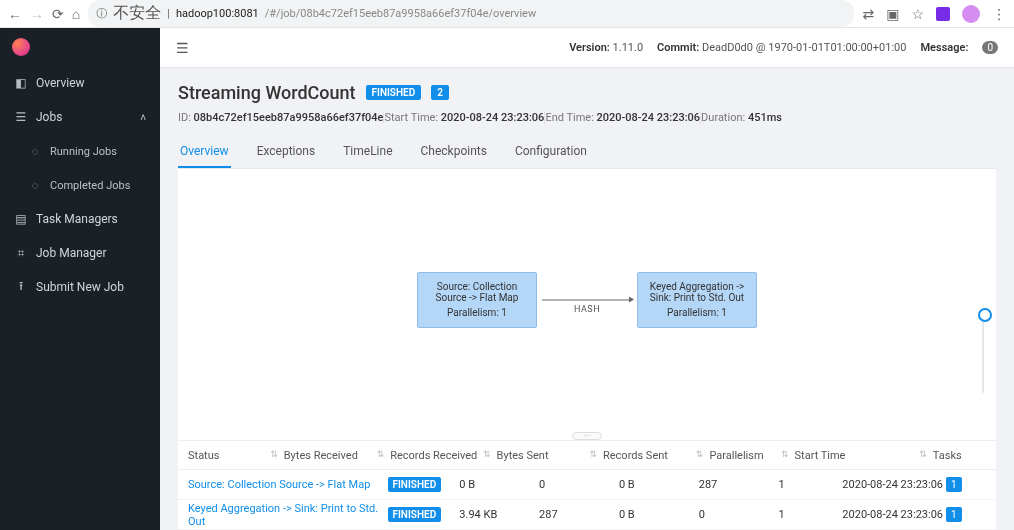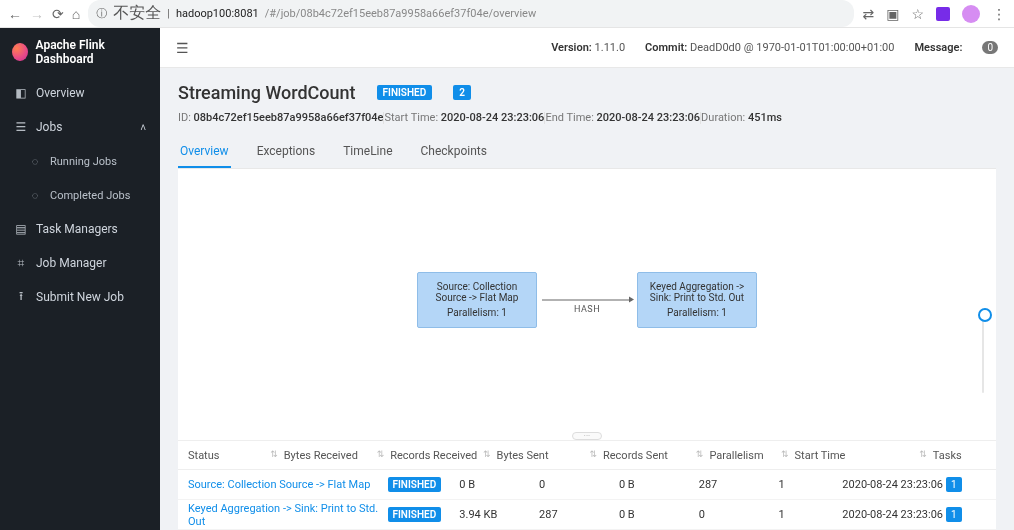--- a/index.html
+++ b/index.html
@@ -24,26 +24,26 @@
 .logo-img { width: 18px; height: 18px; border-radius: 50%; background: radial-gradient(circle at 30% 30%, #ff7f50, #e7488a 60%, #c42f8a); }
 .nav-item { display: flex; align-items: center; gap: 8px; padding: 10px 14px; color: #cfd5dd; cursor: pointer; }
 .nav-item .arrow { margin-left: auto; font-size: 10px; }
 .nav-item.sub { padding-left: 28px; font-size: 11px; color: #b9c0c9; }
 .nav-icon { width: 14px; height: 14px; display: inline-flex; align-items: center; justify-content: center; opacity: .85; }
 
 .main { flex: 1; background: #f0f2f5; display: flex; flex-direction: column; overflow: hidden; }
 .topbar { height: 40px; background: #fff; border-bottom: 1px solid #e8e8e8; display: flex; align-items: center; padding: 0 16px; gap: 14px; font-size: 11px; }
 .hamburger { font-size: 14px; color: #555; }
 .topbar .grow { flex: 1; }
-.top-meta { display: flex; align-items: center; gap: 20px; color: #555; }
+.top-meta { display: flex; align-items: center; gap: 14px; color: #555; }
 .top-meta b { font-weight: 600; color: #333; }
 .msg-badge { background: #777; color: #fff; border-radius: 8px; padding: 1px 5px; font-size: 10px; }
 
 .content { padding: 14px 18px 0; flex: 1; overflow: hidden; display: flex; flex-direction: column; }
-.title-row { display: flex; align-items: center; gap: 21px; }
+.title-row { display: flex; align-items: center; gap: 10px; }
 .title-row h1 { font-size: 18px; font-weight: 500; color: #333; }
 .badge { background: #108ee9; color: #fff; font-size: 10px; font-weight: 600; padding: 2px 6px; border-radius: 2px; }
 .badge.sq { padding: 2px 6px; }
 .meta-row { display: flex; align-items: center; margin-top: 8px; font-size: 11px; color: #777; }
 .meta-row .sep { width: 1px; height: 12px; background: #e2e2e2; }
 .meta-row b { color: #333; font-weight: 500; }
 
 .tabs { display: flex; gap: 24px; margin-top: 12px; border-bottom: 1px solid #e8e8e8; font-size: 12px; }
 .tab { padding: 8px 2px; color: #555; cursor: pointer; }
 .tab.active { color: #108ee9; border-bottom: 2px solid #108ee9; }
@@ -108,21 +108,20 @@
     <span class="avatar-circle"></span>
     <span class="icon">⋮</span>
   </div>
 </div>
 
 <div class="app">
 
   <div class="sidebar">
     <div class="logo-row">
       <span class="logo-img"></span>
-      <span>Apache Flink Dashboard</span>
     </div>
     <div class="nav-item">
       <span class="nav-icon">◧</span>
       <span>Overview</span>
     </div>
     <div class="nav-item">
       <span class="nav-icon">☰</span>
       <span>Jobs</span>
       <span class="arrow">˄</span>
     </div>
@@ -174,20 +173,21 @@
         <span><span>End Time:</span> <b>2020-08-24 23:23:06</b></span>
         <span class="sep"></span>
         <span><span>Duration:</span> <b>451ms</b></span>
       </div>
 
       <div class="tabs">
         <div class="tab active">Overview</div>
         <div class="tab">Exceptions</div>
         <div class="tab">TimeLine</div>
         <div class="tab">Checkpoints</div>
+        <div class="tab">Configuration</div>
       </div>
 
       <div class="panel">
         <div class="graph">
           <div class="node">
             <span>Source: Collection Source -&gt; Flat Map</span>
             <span class="plabel">Parallelism: 1</span>
           </div>
           <div class="edge">
             <div class="edge-line"></div>

